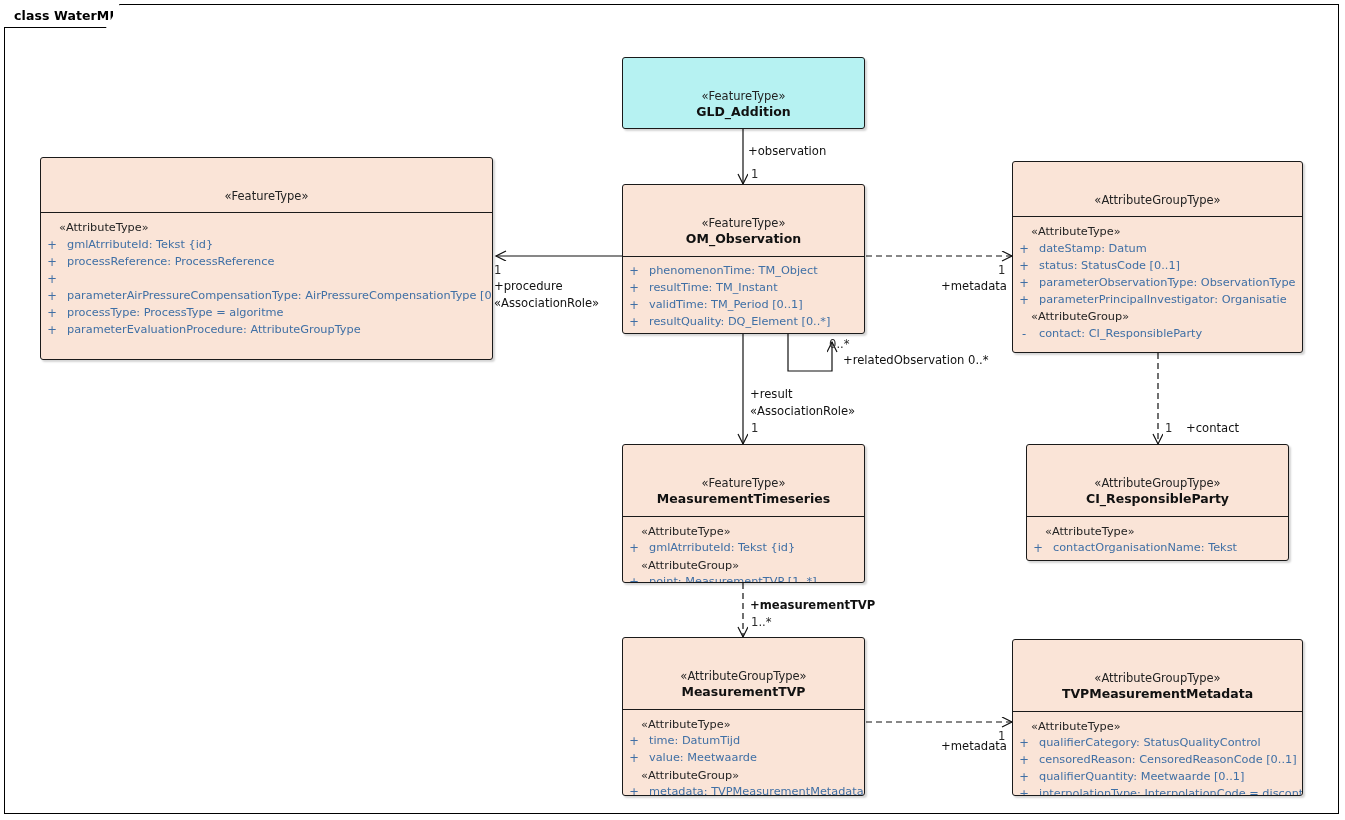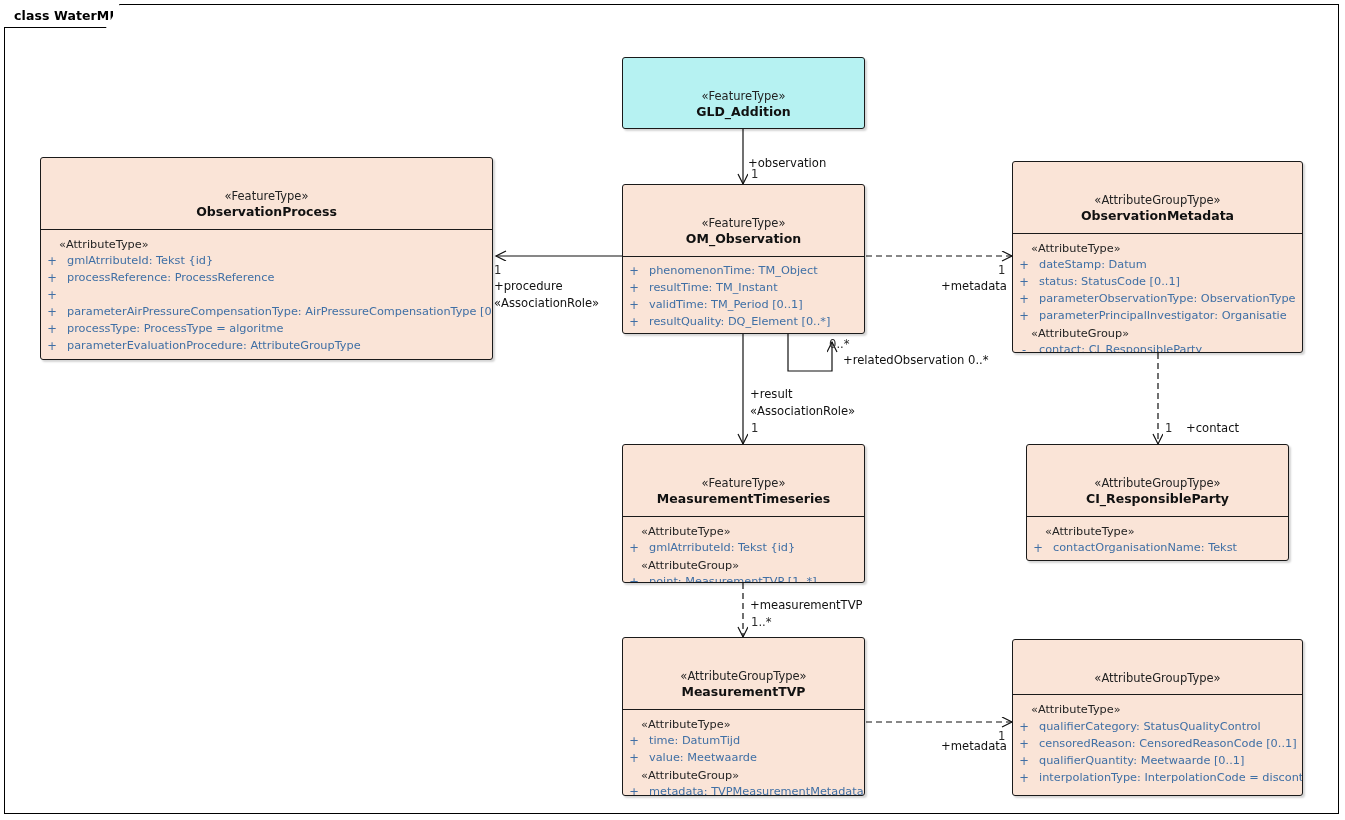--- a/index.html
+++ b/index.html
@@ -144,57 +144,56 @@
 
     <g>
       <line x1="743" y1="583" x2="743" y2="637" stroke="#111" stroke-width="1.2" stroke-dasharray="6,4" marker-end="url(#openArrow)"></line>
     </g>
 
     <g>
       <line x1="866" y1="722" x2="1012" y2="722" stroke="#111" stroke-width="1.2" stroke-dasharray="6,4" marker-end="url(#openArrow)"></line>
     </g>
   </svg>
 
-  <div class="lbl role" style="left:748px;top:144px;margin-top:12px;">+observation</div>
+  <div class="lbl role" style="left:748px;top:144px;">+observation</div>
   <div class="lbl mult" style="left:751px;top:167px;">1</div>
 
   <div class="lbl mult" style="left:494px;top:263px;">1</div>
   <div class="lbl role" style="left:494px;top:279px;">+procedure</div>
   <div class="lbl stereo-lbl" style="left:494px;top:296px;">«AssociationRole»</div>
 
   <div class="lbl mult" style="left:998px;top:263px;">1</div>
   <div class="lbl role" style="left:941px;top:279px;">+metadata</div>
 
   <div class="lbl mult" style="left:829px;top:337px;">0..*</div>
   <div class="lbl role" style="left:843px;top:353px;">+relatedObservation 0..*</div>
 
   <div class="lbl role" style="left:750px;top:387px;">+result</div>
   <div class="lbl stereo-lbl" style="left:750px;top:404px;">«AssociationRole»</div>
   <div class="lbl mult" style="left:751px;top:421px;">1</div>
 
   <div class="lbl role" style="left:1186px;top:421px;">+contact</div>
   <div class="lbl mult" style="left:1165px;top:421px;">1</div>
 
-  <div class="lbl role" style="left:750px;top:598px;">+measurementTVP</div>
+  <div class="lbl role" style="left:750px;top:598px;font-weight:bold;">+measurementTVP</div>
   <div class="lbl mult" style="left:751px;top:615px;">1..*</div>
 
   <div class="lbl mult" style="left:998px;top:729px;">1</div>
   <div class="lbl role" style="left:941px;top:739px;">+metadata</div>
 
   <div class="uml cyan" style="left:622px;top:57px;width:243px;height:72px;">
     <div class="head">
       <div class="stereo">«FeatureType»</div>
       <div class="name">GLD_Addition</div>
     </div>
   </div>
 
   <div class="uml" style="left:40px;top:157px;width:453px;height:203px;">
     <div class="head">
       <div class="stereo">«FeatureType»</div>
-      <div class="name">ObservationProcess</div>
     </div>
     <div class="sep"></div>
     <div class="body">
       <div class="grp">«AttributeType»</div>
       <div class="attr">
         <span class="vis">+</span>
         <span class="txt">gmlAtrributeId: Tekst {id}</span>
       </div>
       <div class="attr">
         <span class="vis">+</span>
@@ -244,21 +243,20 @@
       <div class="attr">
         <span class="vis">+</span>
         <span class="txt">parameter: NamedValue [0..*]</span>
       </div>
     </div>
   </div>
 
   <div class="uml" style="left:1012px;top:161px;width:291px;height:192px;">
     <div class="head">
       <div class="stereo">«AttributeGroupType»</div>
-      <div class="name">ObservationMetadata</div>
     </div>
     <div class="sep"></div>
     <div class="body">
       <div class="grp">«AttributeType»</div>
       <div class="attr">
         <span class="vis">+</span>
         <span class="txt">dateStamp: Datum</span>
       </div>
       <div class="attr">
         <span class="vis">+</span>
@@ -339,20 +337,21 @@
       <div class="attr">
         <span class="vis">+</span>
         <span class="txt">metadata: TVPMeasurementMetadata</span>
       </div>
     </div>
   </div>
 
   <div class="uml" style="left:1012px;top:639px;width:291px;height:157px;">
     <div class="head">
       <div class="stereo">«AttributeGroupType»</div>
+      <div class="name">TVPMeasurementMetadata</div>
     </div>
     <div class="sep"></div>
     <div class="body">
       <div class="grp">«AttributeType»</div>
       <div class="attr">
         <span class="vis">+</span>
         <span class="txt">qualifierCategory: StatusQualityControl</span>
       </div>
       <div class="attr">
         <span class="vis">+</span>

